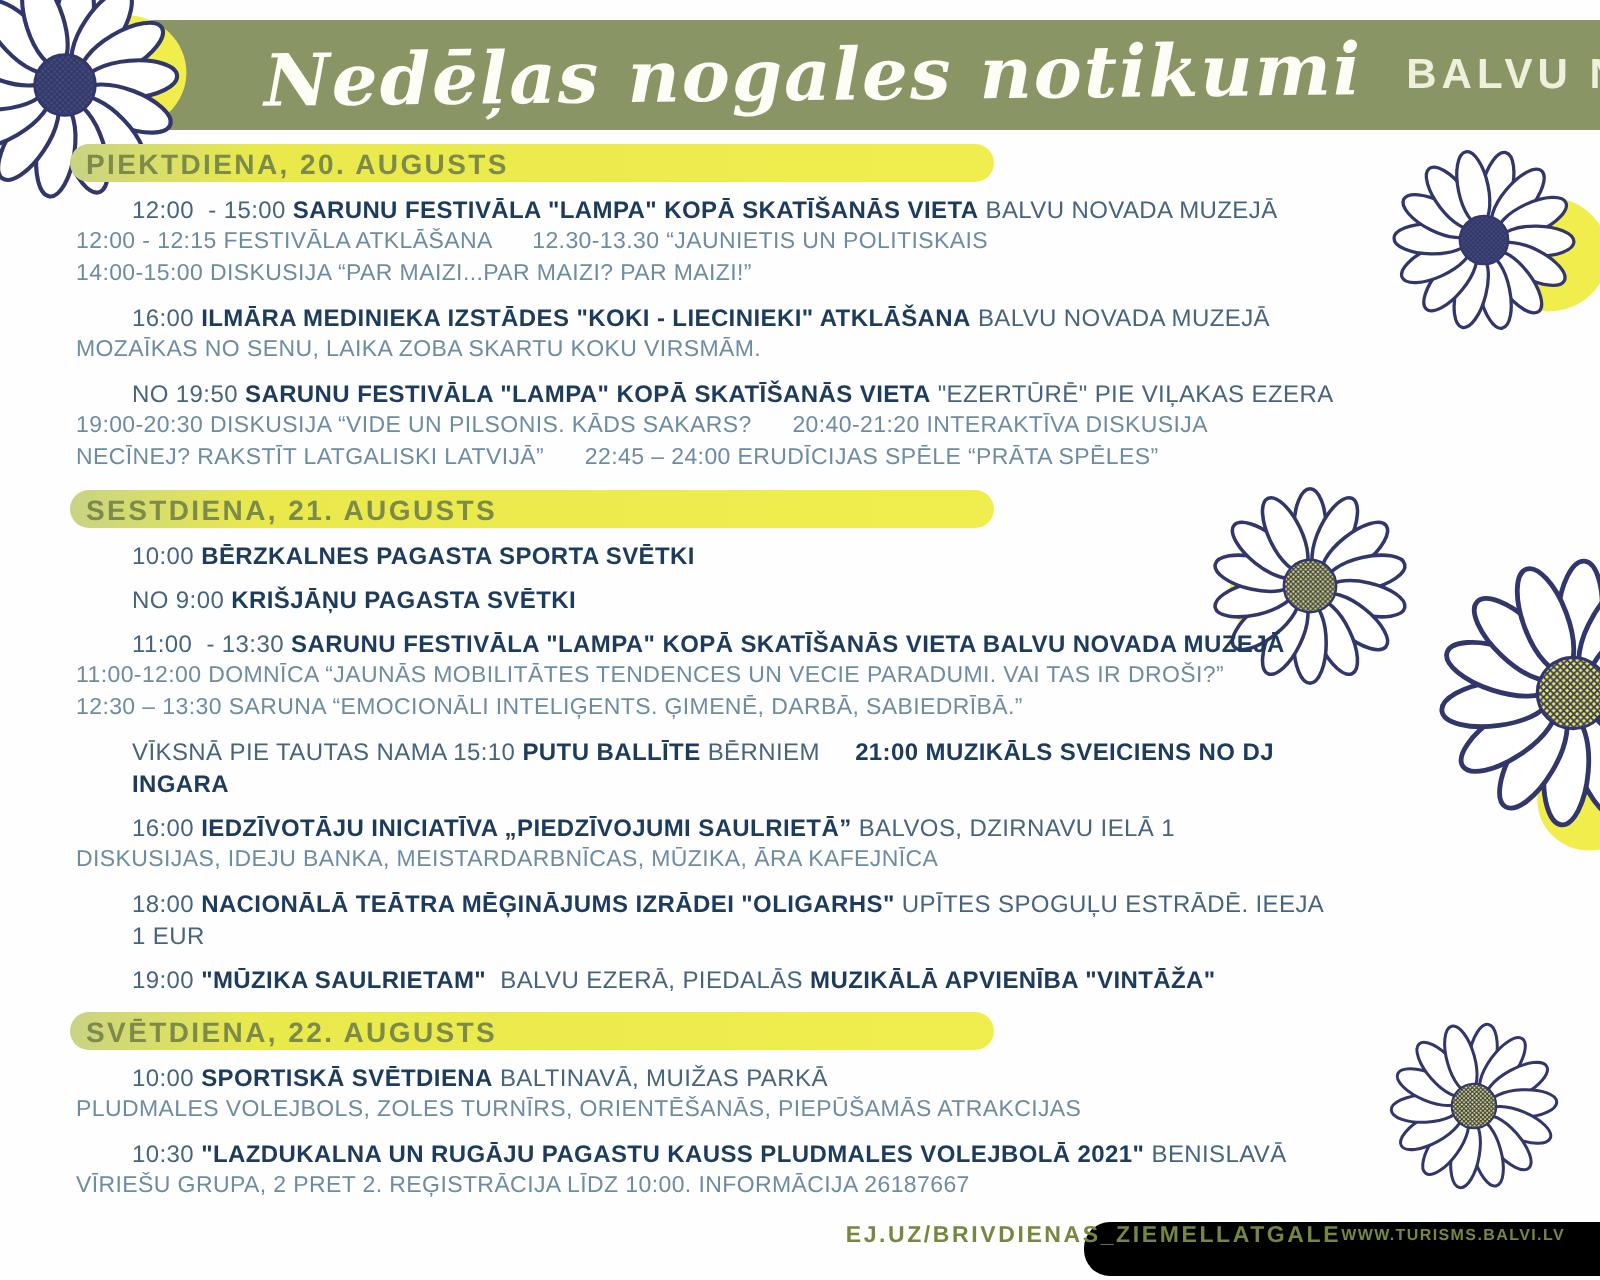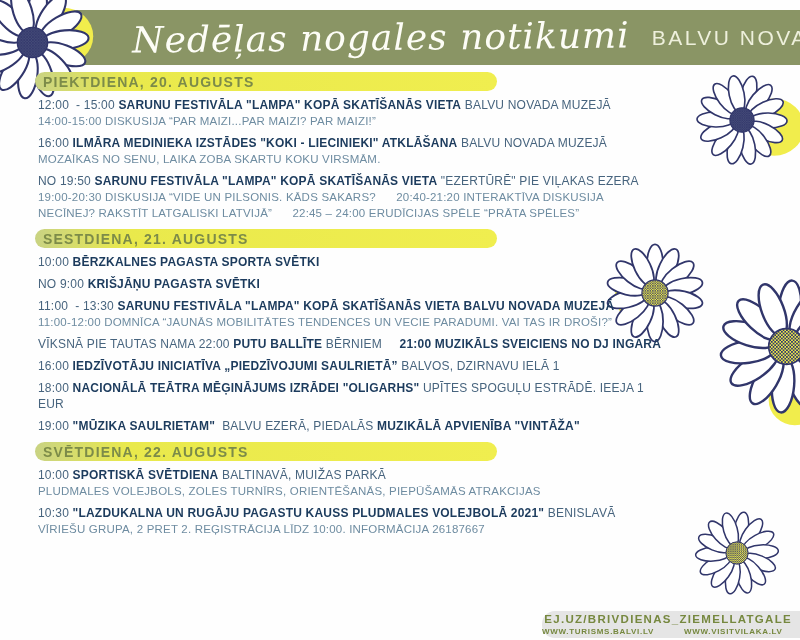--- a/index.html
+++ b/index.html
@@ -1,48 +1,48 @@
 <!DOCTYPE html>
 <html><head>
 <meta charset="utf-8">
 <style>
   html,body{margin:0;padding:0;width:800px;height:640px;overflow:hidden;background:#ffffff;}
   body{font-family:"Liberation Sans",sans-serif;}
   .page{position:relative;width:800px;height:640px;background:#fefefe;overflow:hidden;}
 
   
   .header-bar{position:absolute;left:0;top:10px;width:800px;height:55px;background:#8a9565;z-index:0;
-    display:flex;align-items:center;}
+    display:flex;align-items:center;font-weight:bold;}
   .title-script{margin-left:132px;font-family:"DejaVu Serif",serif;font-style:italic;font-size:36px;
     color:#fdfdf6;letter-spacing:1px;white-space:nowrap;transform:rotate(-0.6deg);}
   .title-region{margin-left:22px;font-size:21px;color:#eef0dc;letter-spacing:2.5px;white-space:nowrap;}
 
   
   .content{position:absolute;left:0;top:72px;width:667px;z-index:2;}
   .day-bar{margin:8px 0 6px 35px;width:462px;height:19px;border-radius:10px;
     background:linear-gradient(90deg,#c9d383 0%,#e9e94c 20%,#f0ee4f 100%);
     display:flex;align-items:center;}
   .day-section:first-child .day-bar{margin-top:0;}
   .day-label{padding-left:8px;font-weight:bold;font-size:14px;letter-spacing:1.2px;color:#7c8b49;white-space:nowrap;}
   .event{margin:0 0 6px 38px;}
-  .event-line{font-size:12px;line-height:16px;color:#47647e;white-space:pre-wrap;letter-spacing:0.2px;}
+  .event-line{font-size:12px;line-height:16px;color:#47647e;white-space:pre-wrap;letter-spacing:0.2px;margin-left:28px;}
   .event-line .bold{color:#1c3b5d;font-weight:bold;}
   .event-subline{font-size:11.5px;line-height:16px;color:#6e8ca1;white-space:pre-wrap;letter-spacing:0.2px;}
 
   
   .flower{position:absolute;z-index:1;overflow:visible;}
   .flower .blob{fill:#f1ed4c;}
   .flower .petal{fill:#ffffff;stroke:#31366b;stroke-width:2.3;}
   .flower .cb-dark{fill:#454c78;stroke:#31366b;stroke-width:1.5;}
   .flower .cb-yellow{fill:#ece94a;stroke:#31366b;stroke-width:1.5;}
   .flower .center-hatch{fill:url(#hatch);}
 
   
-  .footer-bar{position:absolute;z-index:3;right:0;bottom:2px;width:258px;height:27px;background:#e5e5e5;
-    border-radius:13px 0 0 13px;display:flex;flex-direction:column;justify-content:center;
+  .footer-bar{position:absolute;z-index:3;right:0;bottom:2px;width:258px;height:27px;background:#000000;
+    border-radius:13px 0 0 13px;display:flex;justify-content:center;
     padding:1px 8px 1px 0;box-sizing:border-box;}
   .footer-link{text-align:right;font-size:11.5px;font-weight:bold;letter-spacing:1.3px;color:#76883f;line-height:13px;white-space:nowrap;}
   .footer-sites{display:flex;justify-content:flex-start;gap:30px;font-size:8px;letter-spacing:0.7px;
     color:#76883f;line-height:11px;font-weight:bold;}
 </style>
 </head>
 <body>
 
 <div class="page">
 
@@ -166,20 +166,21 @@
     <circle class="center-hatch" cx="70" cy="70" r="17"></circle>
   </svg>
 
   <div class="content">
       <div class="day-section">
         <div class="day-bar">
           <span class="day-label">PIEKTDIENA, 20. AUGUSTS</span>
         </div>
         <div class="event">
           <div class="event-line"><span class="seg">12:00  - 15:00 </span><span class="seg bold">SARUNU FESTIVĀLA "LAMPA" KOPĀ SKATĪŠANĀS VIETA</span><span class="seg"> BALVU NOVADA MUZEJĀ</span></div>
+          <div class="event-subline">12:00 - 12:15 FESTIVĀLA ATKLĀŠANA      12.30-13.30 “JAUNIETIS UN POLITISKAIS</div>
           <div class="event-subline">14:00-15:00 DISKUSIJA “PAR MAIZI...PAR MAIZI? PAR MAIZI!”</div>
         </div>
         <div class="event">
           <div class="event-line"><span class="seg">16:00 </span><span class="seg bold">ILMĀRA MEDINIEKA IZSTĀDES "KOKI - LIECINIEKI" ATKLĀŠANA</span><span class="seg"> BALVU NOVADA MUZEJĀ</span></div>
           <div class="event-subline">MOZAĪKAS NO SENU, LAIKA ZOBA SKARTU KOKU VIRSMĀM.</div>
         </div>
         <div class="event">
           <div class="event-line"><span class="seg">NO 19:50 </span><span class="seg bold">SARUNU FESTIVĀLA "LAMPA" KOPĀ SKATĪŠANĀS VIETA</span><span class="seg"> "EZERTŪRĒ" PIE VIĻAKAS EZERA</span></div>
           <div class="event-subline">19:00-20:30 DISKUSIJA “VIDE UN PILSONIS. KĀDS SAKARS?      20:40-21:20 INTERAKTĪVA DISKUSIJA</div>
           <div class="event-subline">NECĪNEJ? RAKSTĪT LATGALISKI LATVIJĀ”      22:45 – 24:00 ERUDĪCIJAS SPĒLE “PRĀTA SPĒLES”</div>
@@ -191,26 +192,28 @@
         </div>
         <div class="event">
           <div class="event-line"><span class="seg">10:00 </span><span class="seg bold">BĒRZKALNES PAGASTA SPORTA SVĒTKI</span></div>
         </div>
         <div class="event">
           <div class="event-line"><span class="seg">NO 9:00 </span><span class="seg bold">KRIŠJĀŅU PAGASTA SVĒTKI</span></div>
         </div>
         <div class="event">
           <div class="event-line"><span class="seg">11:00  - 13:30 </span><span class="seg bold">SARUNU FESTIVĀLA "LAMPA" KOPĀ SKATĪŠANĀS VIETA BALVU NOVADA MUZEJĀ</span></div>
           <div class="event-subline">11:00-12:00 DOMNĪCA “JAUNĀS MOBILITĀTES TENDENCES UN VECIE PARADUMI. VAI TAS IR DROŠI?”</div>
-        </div>
-        <div class="event">
-          <div class="event-line"><span class="seg">VĪKSNĀ PIE TAUTAS NAMA 22:00 </span><span class="seg bold">PUTU BALLĪTE</span><span class="seg"> BĒRNIEM     </span><span class="seg bold">21:00 MUZIKĀLS SVEICIENS NO DJ INGARA</span></div>
+          <div class="event-subline">12:30 – 13:30 SARUNA “EMOCIONĀLI INTELIĢENTS. ĢIMENĒ, DARBĀ, SABIEDRĪBĀ.”</div>
+        </div>
+        <div class="event">
+          <div class="event-line"><span class="seg">VĪKSNĀ PIE TAUTAS NAMA 15:10 </span><span class="seg bold">PUTU BALLĪTE</span><span class="seg"> BĒRNIEM     </span><span class="seg bold">21:00 MUZIKĀLS SVEICIENS NO DJ INGARA</span></div>
         </div>
         <div class="event">
           <div class="event-line"><span class="seg">16:00 </span><span class="seg bold">IEDZĪVOTĀJU INICIATĪVA „PIEDZĪVOJUMI SAULRIETĀ”</span><span class="seg"> BALVOS, DZIRNAVU IELĀ 1</span></div>
+          <div class="event-subline">DISKUSIJAS, IDEJU BANKA, MEISTARDARBNĪCAS, MŪZIKA, ĀRA KAFEJNĪCA</div>
         </div>
         <div class="event">
           <div class="event-line"><span class="seg">18:00 </span><span class="seg bold">NACIONĀLĀ TEĀTRA MĒĢINĀJUMS IZRĀDEI "OLIGARHS"</span><span class="seg"> UPĪTES SPOGUĻU ESTRĀDĒ. IEEJA 1 EUR</span></div>
         </div>
         <div class="event">
           <div class="event-line"><span class="seg">19:00 </span><span class="seg bold">"MŪZIKA SAULRIETAM"</span><span class="seg">  BALVU EZERĀ, PIEDALĀS </span><span class="seg bold">MUZIKĀLĀ APVIENĪBA "VINTĀŽA"</span></div>
         </div>
       </div>
       <div class="day-section">
         <div class="day-bar">

